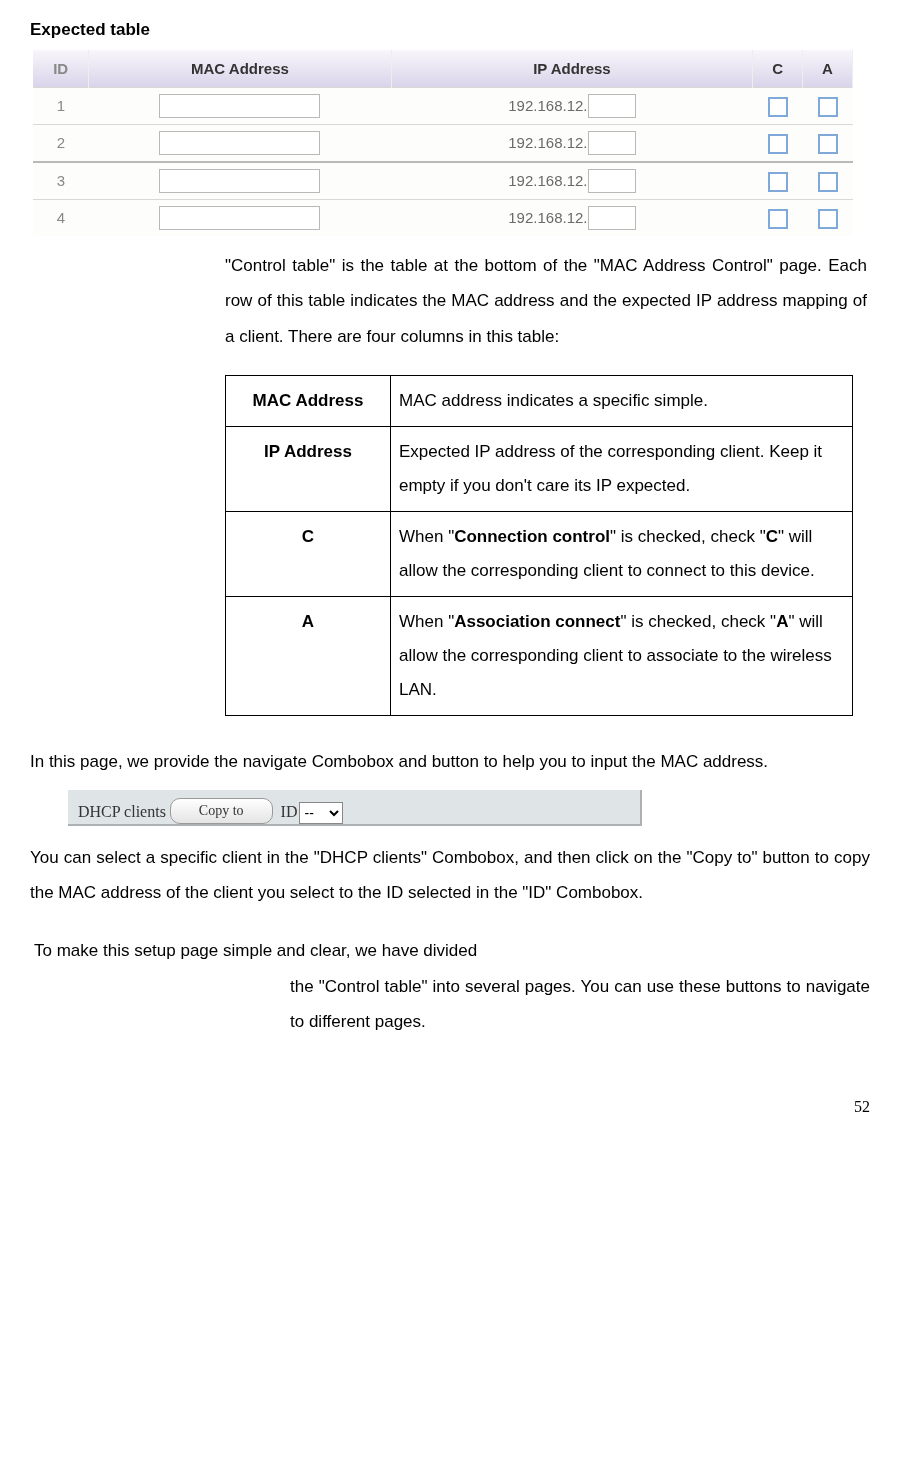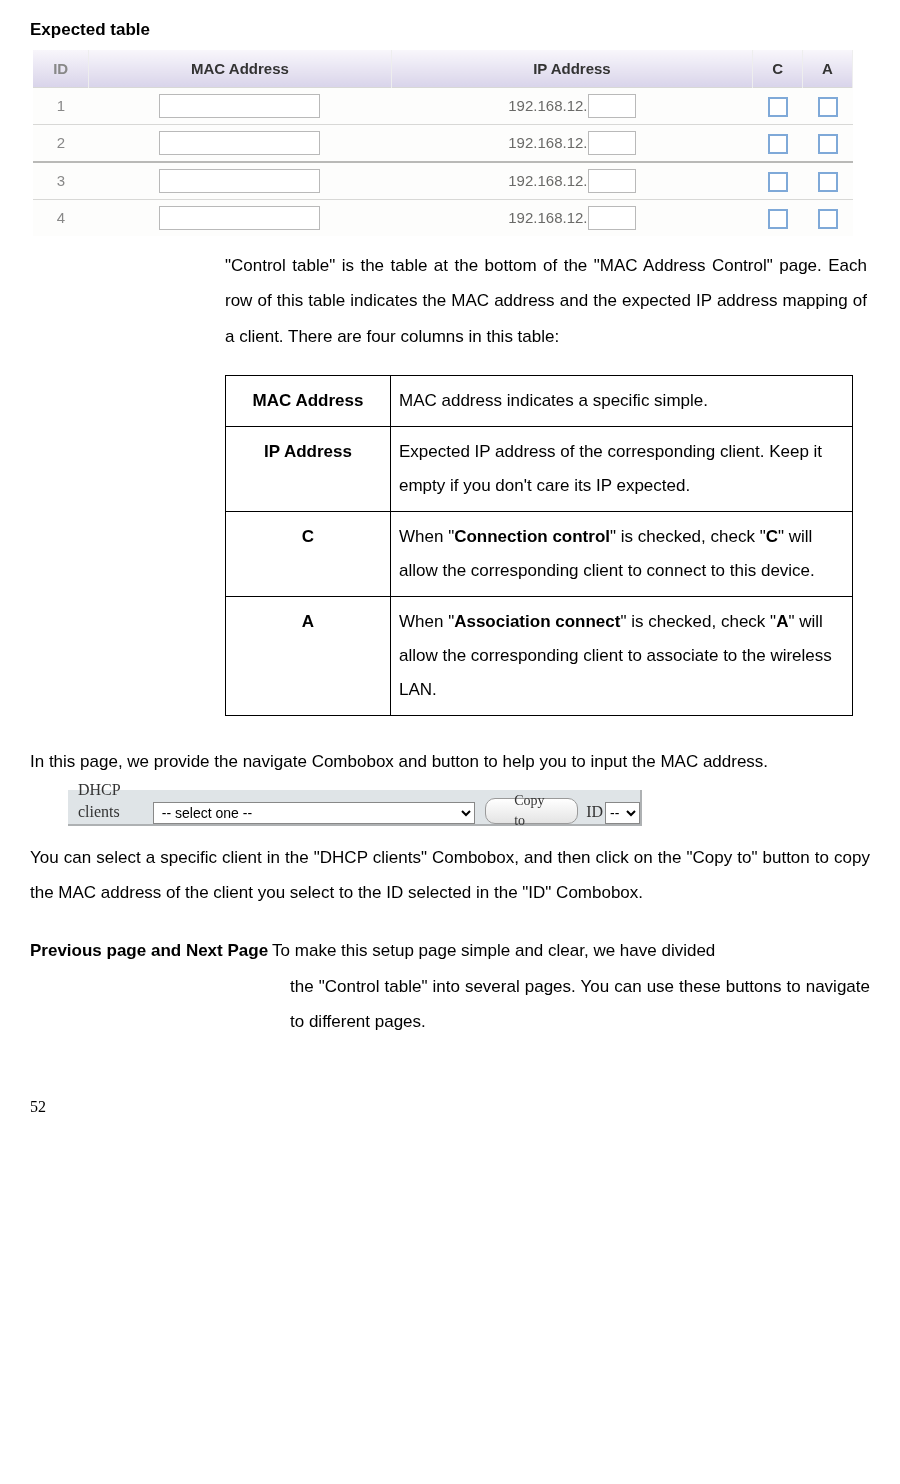--- a/index.html
+++ b/index.html
@@ -152,21 +152,21 @@
       text-align: justify;
     }
     .nav-first-line {
       display: flex;
     }
     .nav-first-line .rest {
        flex: 1; text-align: justify; padding-left: 4px;
     }
 
     .page-num {
-      text-align: left;
+      text-align: right;
       font-size: 16px;
       font-family: "Times New Roman", serif;
       margin-top: 56px;
     }
 
     .bold { font-weight: bold; }
   </style>
 </head>
 <body>
 
@@ -240,33 +240,29 @@
       <span>When "</span><span class="bold">Association connect</span><span>" is checked, check "</span><span class="bold">A</span><span>" will allow the corresponding client to associate to the wireless LAN.</span>
     </td>
   </tr>
 </tbody>
   </table>
 
 <div class="body-p">In this page, we provide the navigate Combobox and button to help you to input the MAC address.</div>
 
 <div class="dhcp-bar">
   <span>DHCP clients</span>
-  <select class="sel-one">
-    <option>-- select one --</option>
-  </select>
   <span class="btn-copy">Copy to</span>
   <span class="id-lbl">ID</span>
   <select class="sel-id">
     <option>--</option>
   </select>
 </div>
 
 <div class="body-p">You can select a specific client in the "DHCP clients" Combobox, and then click on the "Copy to" button to copy the MAC address of the client you select to the ID selected in the "ID" Combobox.</div>
 
 <div class="nav-para" style="margin-top:22px;">
   <div class="nav-first-line">
-    <span class="lead">Previous page and Next Page</span>
     <span class="rest">To make this setup page simple and clear, we have divided</span>
   </div>
   <span class="nav-body">the "Control table" into several pages. You can use these buttons to navigate to different pages.</span>
 </div>
 
 <div class="page-num">52</div>
 
 </body></html>

